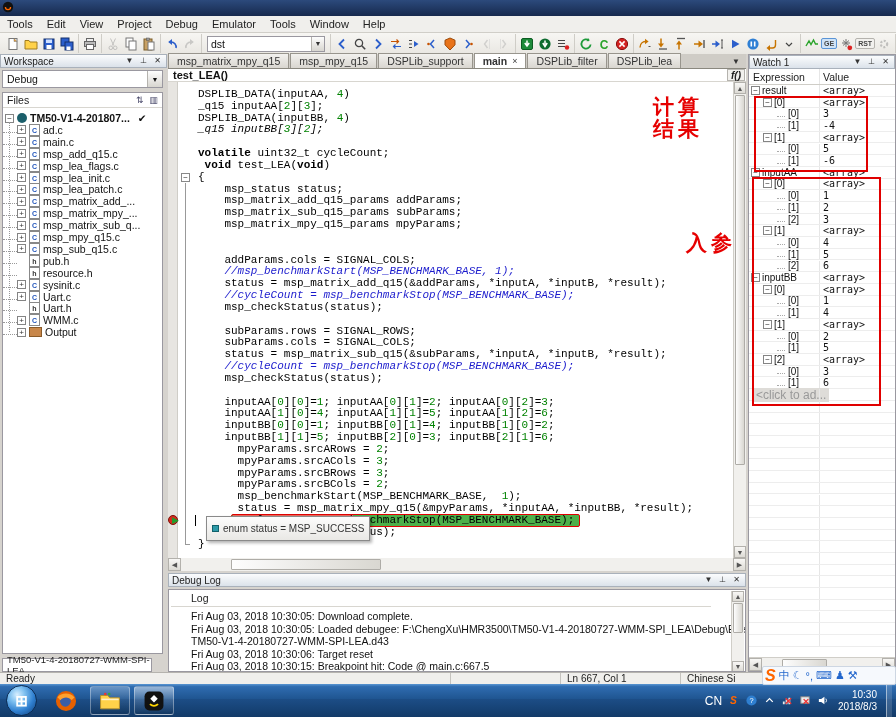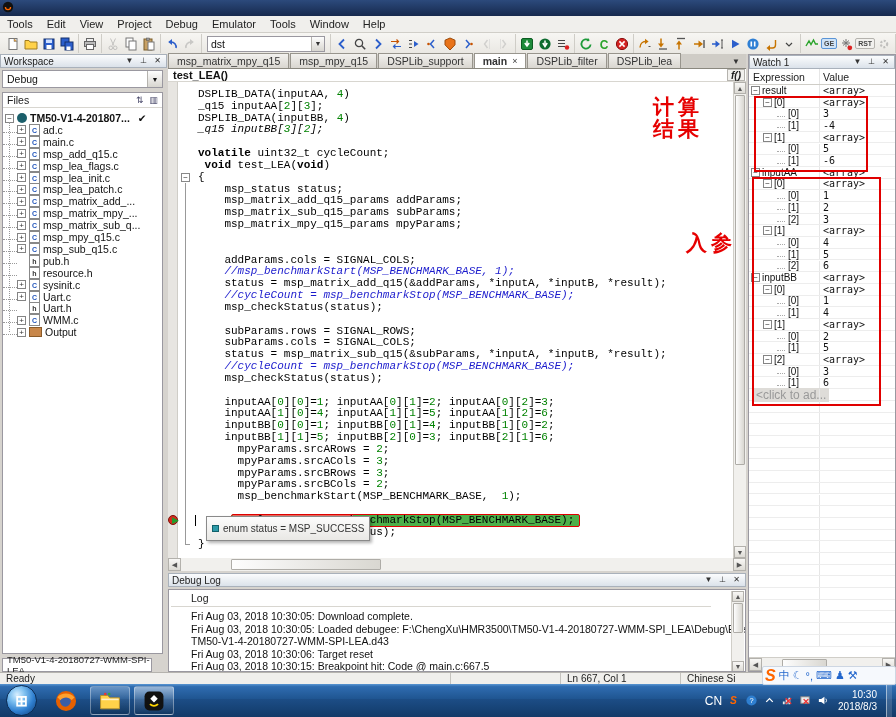--- a/index.html
+++ b/index.html
@@ -607,20 +607,21 @@
         <div class="code-line" style="top: 290.92px;">    msp_checkStatus(status);</div>
         <div class="code-line" style="top: 314.58px;">    inputAA[<span class="num">0</span>][<span class="num">0</span>]=<span class="num">1</span>; inputAA[<span class="num">0</span>][<span class="num">1</span>]=<span class="num">2</span>; inputAA[<span class="num">0</span>][<span class="num">2</span>]=<span class="num">3</span>;</div>
         <div class="code-line" style="top: 326.41px;">    inputAA[<span class="num">1</span>][<span class="num">0</span>]=<span class="num">4</span>; inputAA[<span class="num">1</span>][<span class="num">1</span>]=<span class="num">5</span>; inputAA[<span class="num">1</span>][<span class="num">2</span>]=<span class="num">6</span>;</div>
         <div class="code-line" style="top: 338.24px;">    inputBB[<span class="num">0</span>][<span class="num">0</span>]=<span class="num">1</span>; inputBB[<span class="num">0</span>][<span class="num">1</span>]=<span class="num">4</span>; inputBB[<span class="num">1</span>][<span class="num">0</span>]=<span class="num">2</span>;</div>
         <div class="code-line" style="top: 350.07px;">    inputBB[<span class="num">1</span>][<span class="num">1</span>]=<span class="num">5</span>; inputBB[<span class="num">2</span>][<span class="num">0</span>]=<span class="num">3</span>; inputBB[<span class="num">2</span>][<span class="num">1</span>]=<span class="num">6</span>;</div>
         <div class="code-line" style="top: 361.9px;">      mpyParams.srcARows = <span class="num">2</span>;</div>
         <div class="code-line" style="top: 373.73px;">      mpyParams.srcACols = <span class="num">3</span>;</div>
         <div class="code-line" style="top: 385.56px;">      mpyParams.srcBRows = <span class="num">3</span>;</div>
         <div class="code-line" style="top: 397.39px;">      mpyParams.srcBCols = <span class="num">2</span>;</div>
         <div class="code-line" style="top: 409.22px;">      msp_benchmarkStart(MSP_BENCHMARK_BASE,  <span class="num">1</span>);</div>
+        <div class="code-line" style="top: 421.05px;">      status = msp_matrix_mpy_q15(&amp;mpyParams, *inputAA, *inputBB, *result);</div>
         <div class="code-line" style="top: 432.88px;">      cycleCount = msp_benchmarkStop(MSP_BENCHMARK_BASE);</div>
         <div class="code-line" style="top: 444.71px;">      msp_checkStatus(status);</div>
         <div class="code-line" style="top: 456.54px;">}</div>
         <div id="hl-box" style="left: 63px; top: 431.88px; width: 349.2px; height: 13px;"></div>
         <div id="hl-left" style="left: 65px; top: 432.88px; width: 120px; height: 11px;"></div>
         <div id="tooltip" style="left: 38px; top: 433.88px; height: 25px;">
           <span class="tic"></span>
           <span>enum  status = MSP_SUCCESS</span>
         </div>
         <div class="bp-marker" style="left: 0px; top: 432.88px;"></div>

